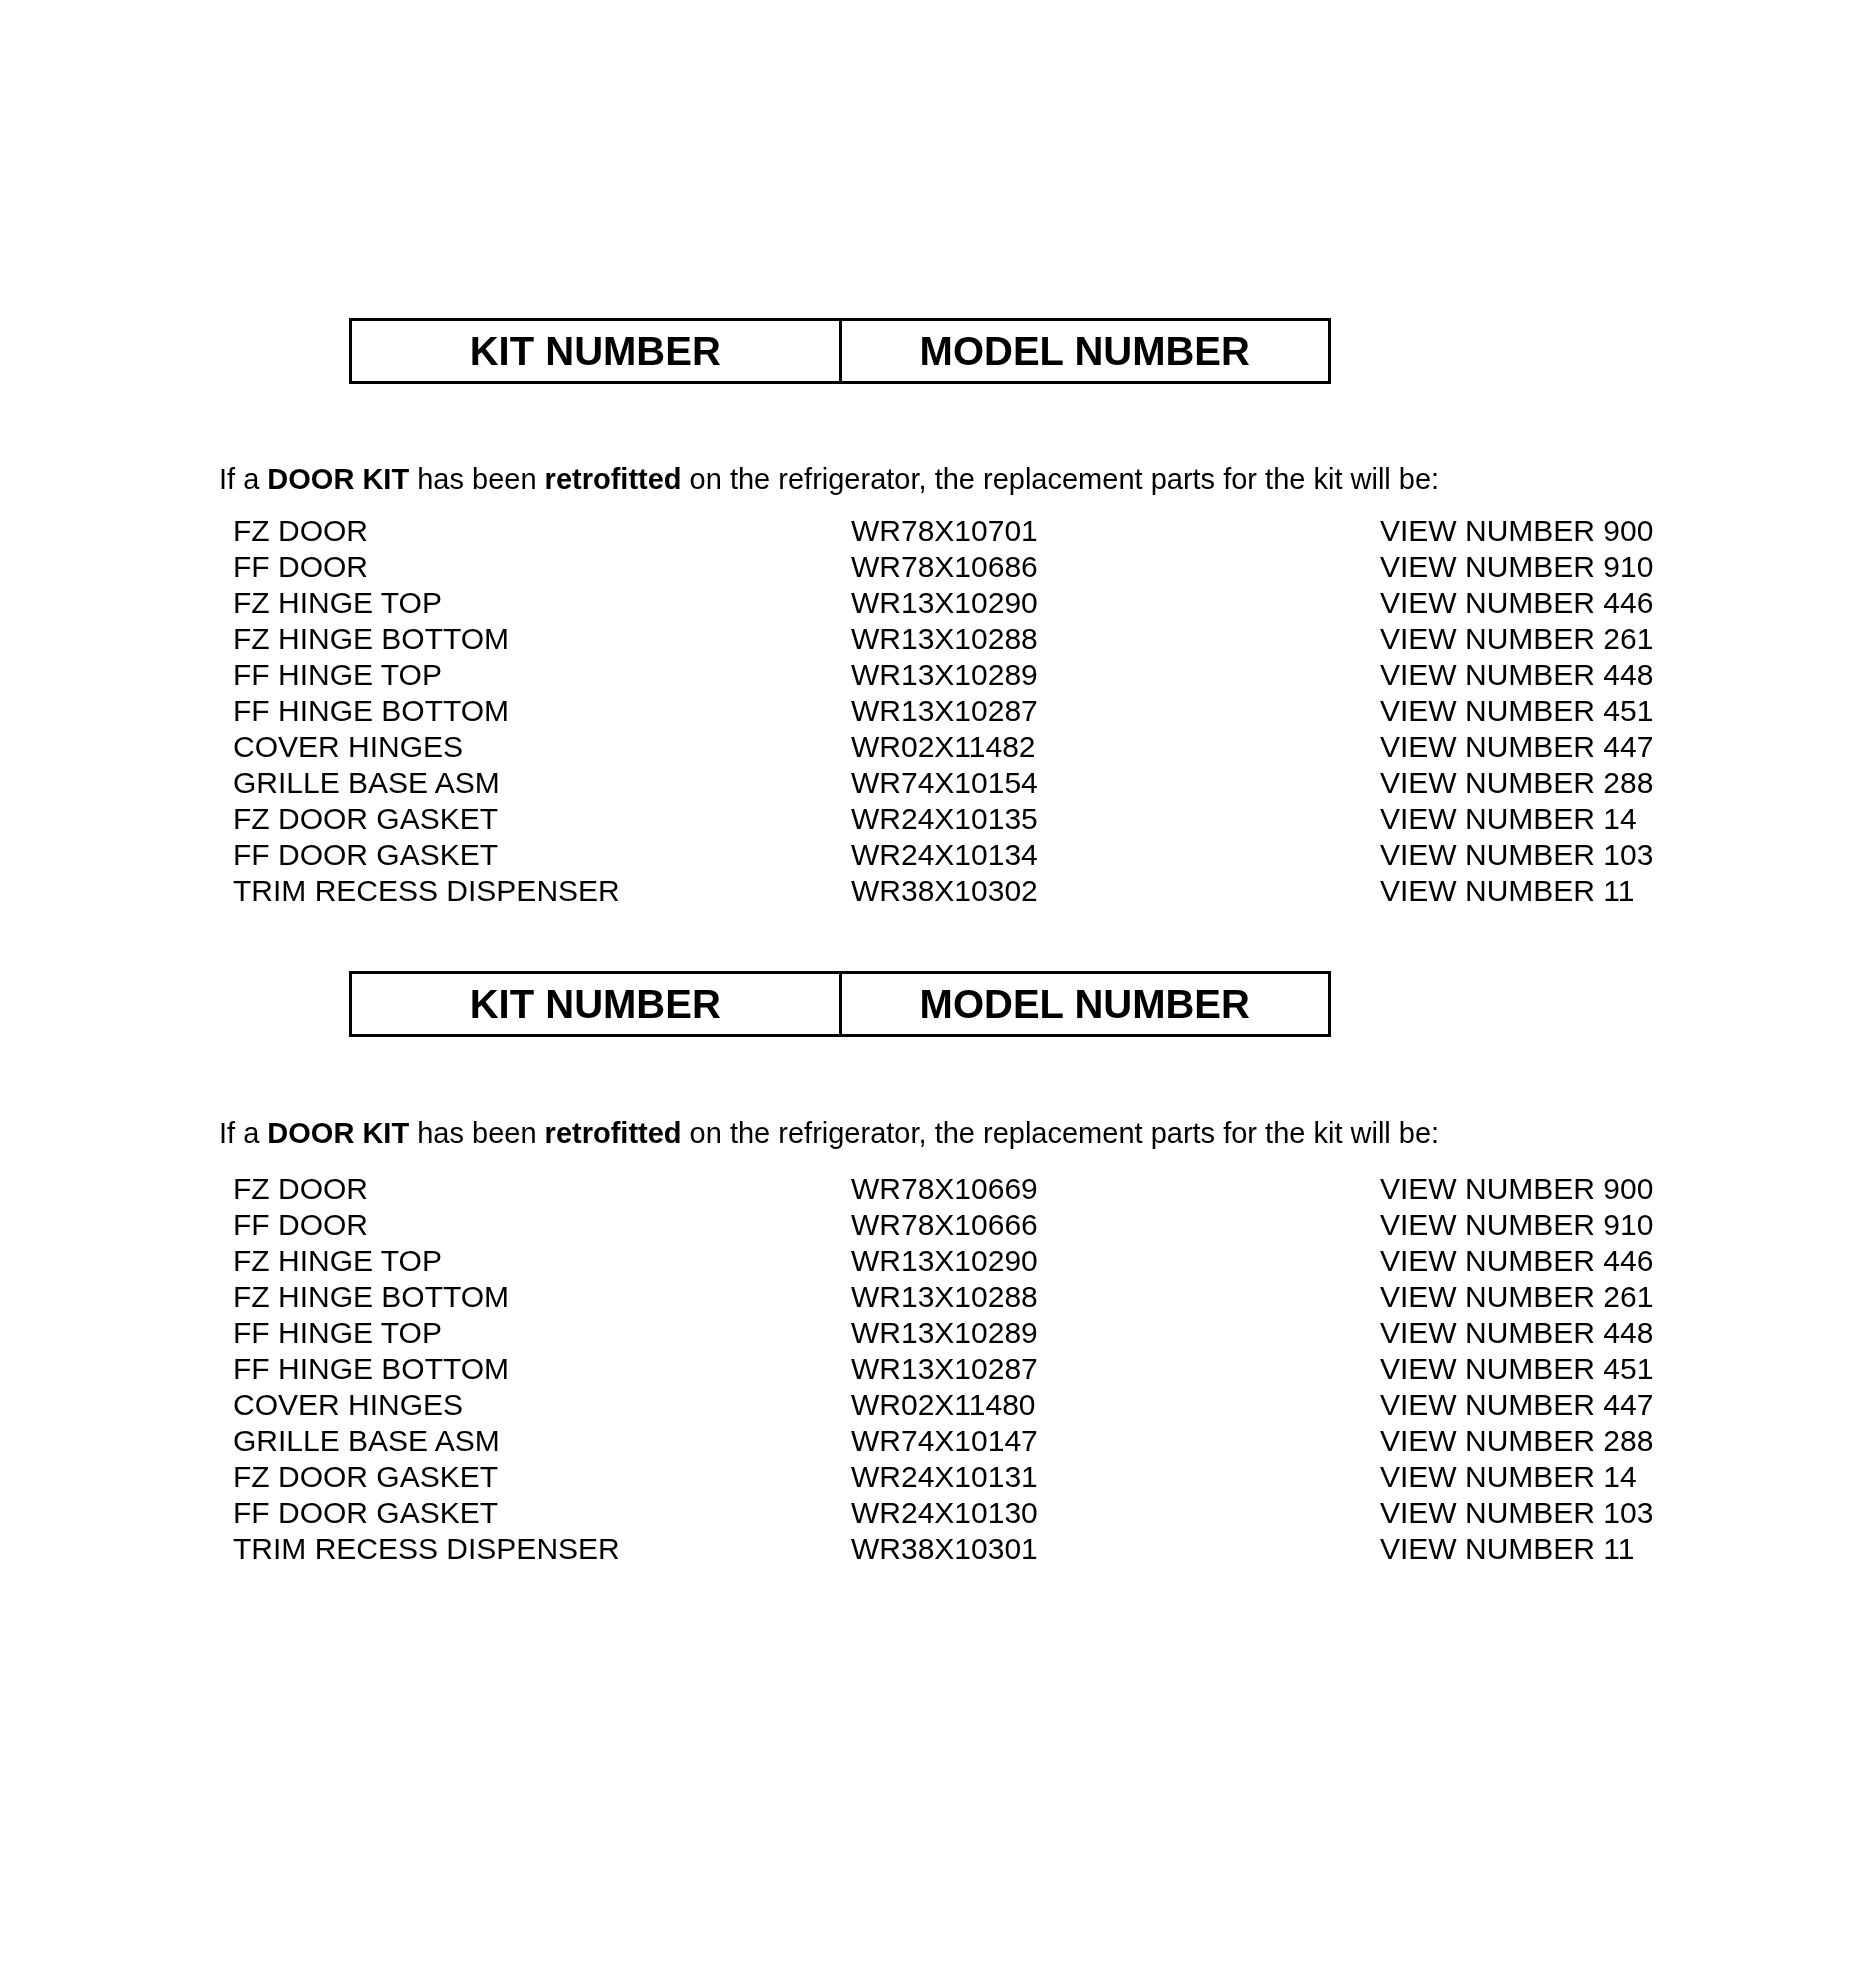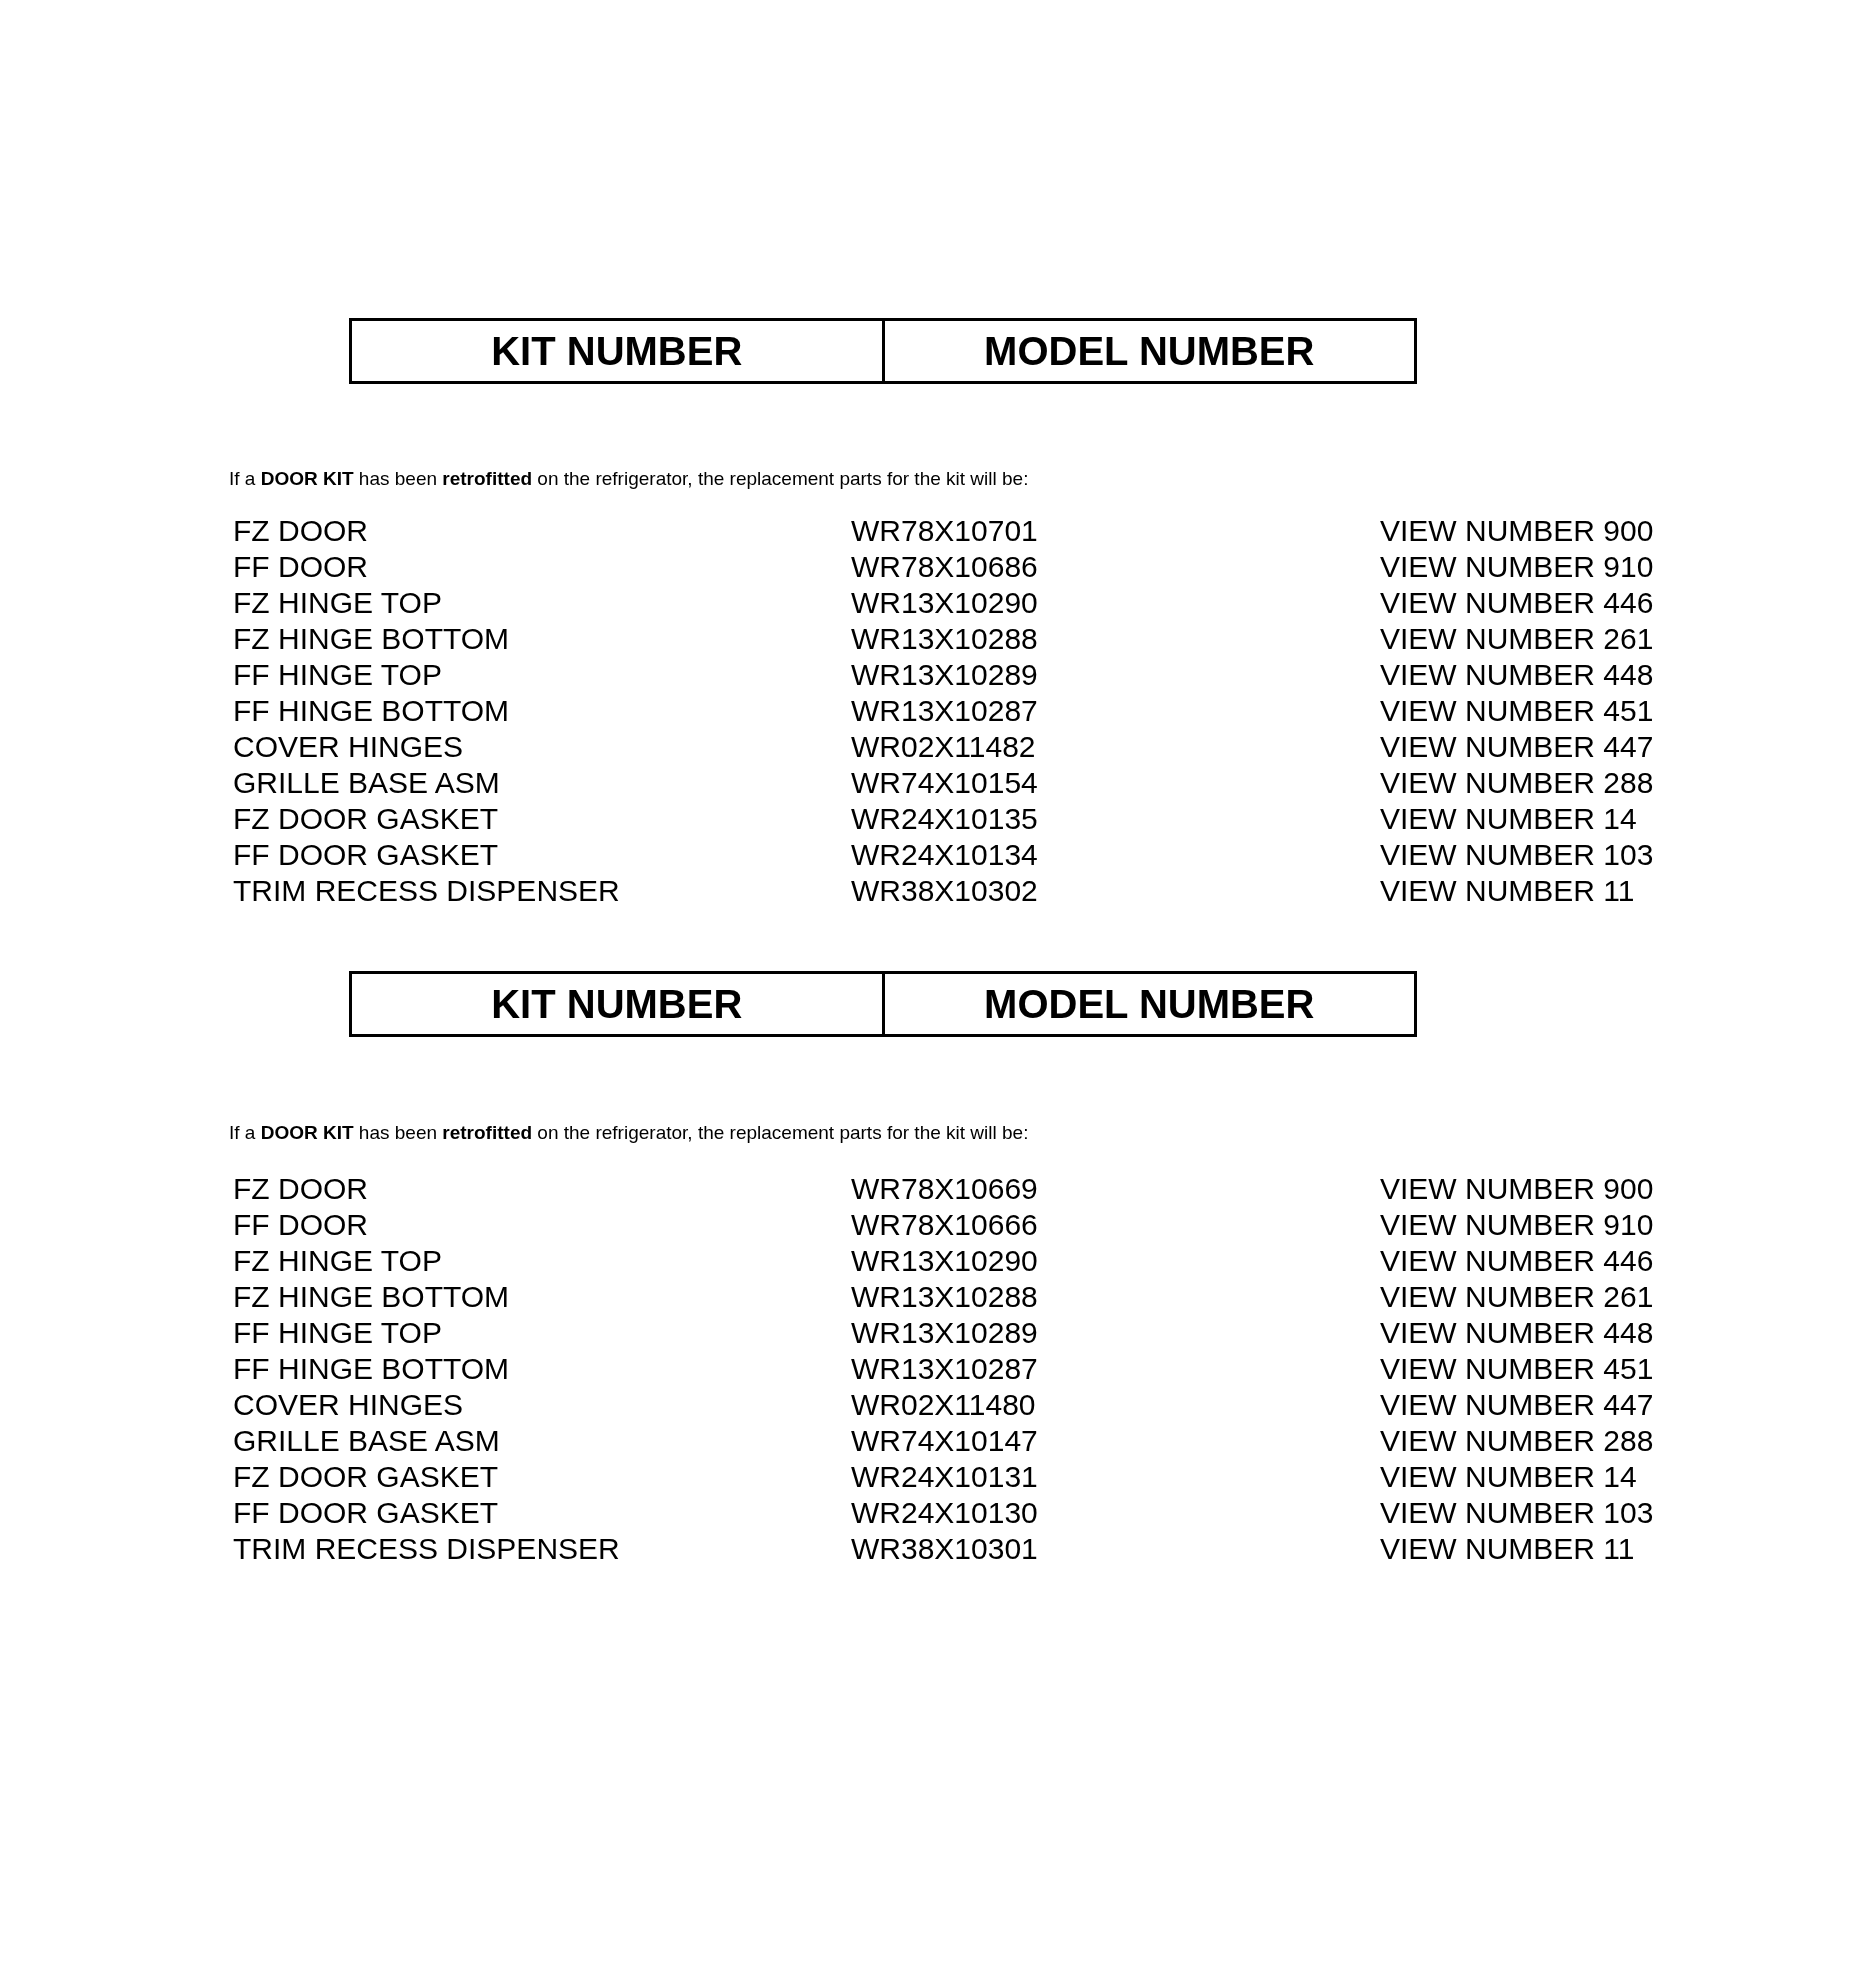--- a/index.html
+++ b/index.html
@@ -11,21 +11,21 @@
     width: 1861px;
     height: 1985px;
     position: relative;
     overflow: hidden;
     font-family: "Liberation Sans", sans-serif;
     color: #000000;
   }
   .kit-table {
     position: absolute;
     left: 349px;
-    width: 1068px;
+    width: 982px;
     border-collapse: collapse;
     table-layout: fixed;
   }
   .kit-table td, .kit-table th {
     border: 3.2px solid #000;
     text-align: center;
     vertical-align: middle;
     padding: 0;
   }
   .kit-table th {
@@ -33,22 +33,22 @@
     font-size: 40px;
     height: 60px;
   }
   .kit-table td {
     font-weight: normal;
     font-size: 35px;
     height: 59px;
   }
   .intro {
     position: absolute;
-    left: 229px;
-    font-size: 19px;
+    left: 219px;
+    font-size: 29px;
     line-height: 32px;
     white-space: nowrap;
   }
   .intro b { font-weight: bold; }
   .parts-list {
     position: absolute;
     left: 0;
     width: 1684px;
     margin: 0;
     padding: 0;

